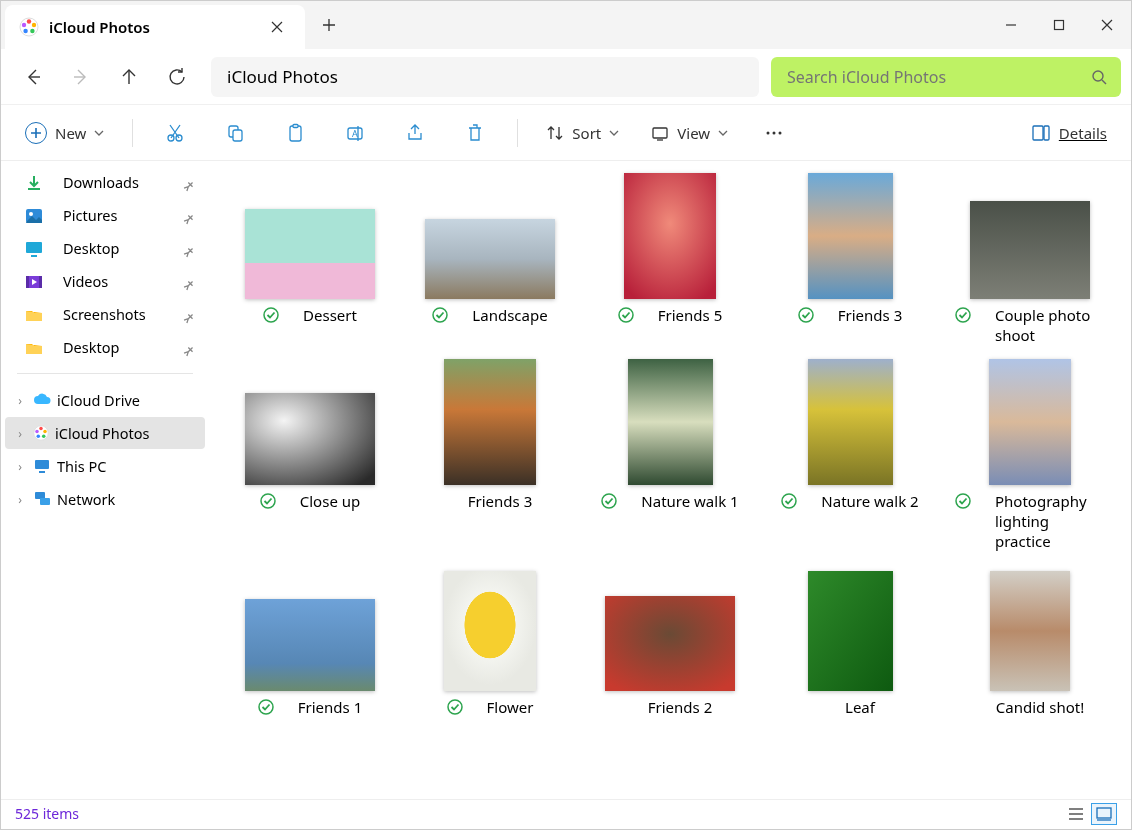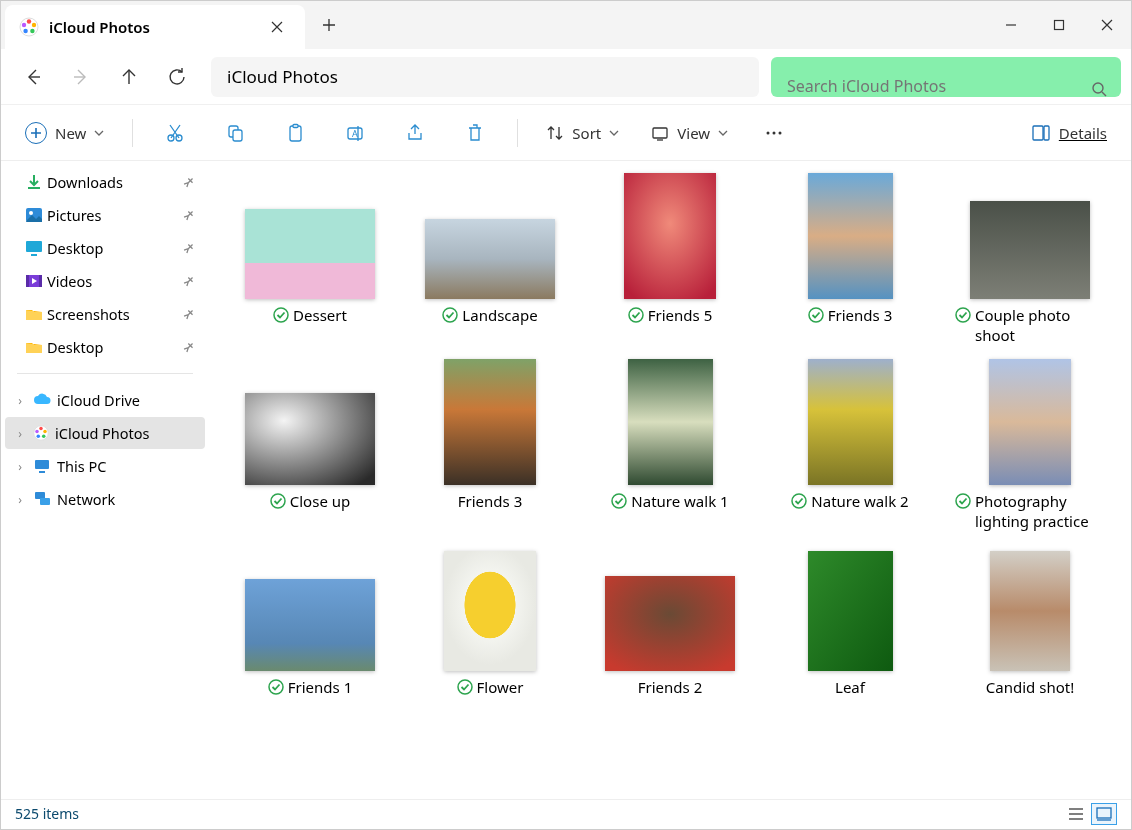--- a/index.html
+++ b/index.html
@@ -12,60 +12,60 @@
   .tab-close { margin-left: auto; width: 24px; height: 24px; display: flex; align-items: center; justify-content: center; border-radius: 4px; color: #333; }
   .newtab { width: 48px; display: flex; align-items: center; justify-content: center; color: #333; }
   .wincontrols { margin-left: auto; display: flex; }
   .wincontrols div { width: 48px; display: flex; align-items: center; justify-content: center; color: #333; }
 
   
   .navbar { height: 56px; display: flex; align-items: center; padding: 0 10px; gap: 4px; background: #fff; border-bottom: 1px solid #f0f0f0; padding-top:4px; padding-bottom:4px;}
   .navbtn { width: 44px; height: 40px; display: flex; align-items: center; justify-content: center; color: #444; border-radius: 4px; }
   .navbtn.disabled { color: #bbb; }
   .addrbox { flex: 1; margin: 0 8px; background: #f5f5f5; border-radius: 6px; height: 40px; display: flex; align-items: center; padding: 0 16px; font-size: 17px; }
-  .searchbox { width: 350px; background: #86efac; border-radius: 6px; height: 40px; display: flex; align-items: flex-end; padding: 0 16px; color: #888; position: relative; }
+  .searchbox { width: 350px; background: #bef264; border-radius: 6px; height: 40px; display: flex; align-items: center; padding: 0 16px; color: #888; position: relative; }
   .searchbox input { border:none; background:transparent; outline:none; font-size:16px; color:#333; width:100%; }
   .searchbox .si { position:absolute; right:14px; color:#555; }
 
   
   .toolbar { height: 56px; display: flex; align-items: center; padding: 0 14px; gap: 12px; border-bottom: 1px solid #eee; }
   .tbtn { height: 40px; padding: 0 10px; display: flex; align-items: center; gap: 8px; border-radius: 4px; color: #333; font-size: 15px; }
   .tbtn.iconbtn { width: 48px; justify-content: center; color:#2179bf;}
   .tsep { width: 1px; height: 28px; background: #e0e0e0; margin: 0 6px; }
   .toolbar .right { margin-left: auto; display:flex; align-items:center;text-decoration:underline; }
   .newbtn-circle { width:22px; height:22px; border:1.5px solid #1a6fb8; border-radius:50%; display:flex; align-items:center; justify-content:center; color:#1a6fb8;}
 
   
   .body { display: flex; height: calc(100% - 48px - 56px - 56px - 30px); overflow:hidden; }
   .sidebar { width: 208px; overflow-y: auto; padding: 4px 0; position:relative;}
   .sidebar::-webkit-scrollbar { width: 10px; }
   .sidebar::-webkit-scrollbar-thumb { background: #c0c0c0; border-radius:5px;}
-  .side-item { display: flex; align-items: center; gap: 4px; padding: 6px 10px 6px 20px; font-size: 14.5px; position: relative; border-radius:4px; margin: 1px 4px;}
+  .side-item { display: flex; align-items: flex-end; gap: 20px; padding: 6px 10px 6px 20px; font-size: 14.5px; position: relative; border-radius:4px; margin: 1px 4px;}
   .side-item .icon { width: 18px; height: 18px; display:inline-flex; align-items:center; justify-content:center; flex-shrink:0;}
   .side-item .pin { margin-left: auto; color: #888; transform: rotate(45deg); font-size:14px; }
   .side-sep { height:1px; background:#e5e5e5; margin:10px 16px; }
   .tree-item { display:flex; align-items:center; gap:6px; padding:6px 10px 6px 8px; font-size:14.5px; border-radius:4px; margin: 1px 4px;}
   .tree-item.selected { background:#e4e4e4; }
   .chev { color:#888; font-size:12px; width:14px; text-align:center;}
 
   .content { flex: 1; overflow-y: auto; padding: 12px 20px 0 20px; position:relative;}
   .content::-webkit-scrollbar { width: 14px; }
   .content::-webkit-scrollbar-thumb { background: #c0c0c0; }
   .grid { display: grid; grid-template-columns: repeat(5, 1fr); gap: 14px 18px; }
   .cell { display: flex; flex-direction: column; align-items: center; }
   .thumbwrap { height: 126px; display:flex; align-items:flex-end; justify-content:center; width:100%;}
   .thumb { box-shadow: 0 1px 4px rgba(0,0,0,.25); }
   .cap { display:flex; align-items:flex-start; gap:4px; margin-top:6px; font-size:15px; max-width: 150px; }
   .cap .sync { color:#2da44e; flex-shrink:0; margin-top:2px;}
-  .cap .name { word-wrap:break-word; text-align:left;}
+  .cap .name { word-wrap:break-word; text-align:left;margin-left:20px;}
   .cell.center .cap { justify-content:center; }
   .cell.center .cap .name { text-align:center; }
 
   
-  .statusbar { height: 28px; border-top:1px solid #eee; display:flex; align-items:center; padding: 0 14px; font-size:14px; color:#0c4a6e;}
+  .statusbar { height: 28px; border-top:1px solid #eee; display:flex; align-items:center; padding: 0 14px; font-size:14px; color:#6d28d9;}
   .statusbar .viewbtns { margin-left:auto; display:flex; gap:2px;}
   .vbtn { width:26px; height:22px; display:flex; align-items:center; justify-content:center; border:1px solid transparent; color:#555;}
   .vbtn.active { border:1.5px solid #3aa0e8; background:#eaf4fc;}
 
   svg { display:block; }
 </style>
 </head>
 <body>
 
 <svg width="0" height="0" style="position:absolute">

